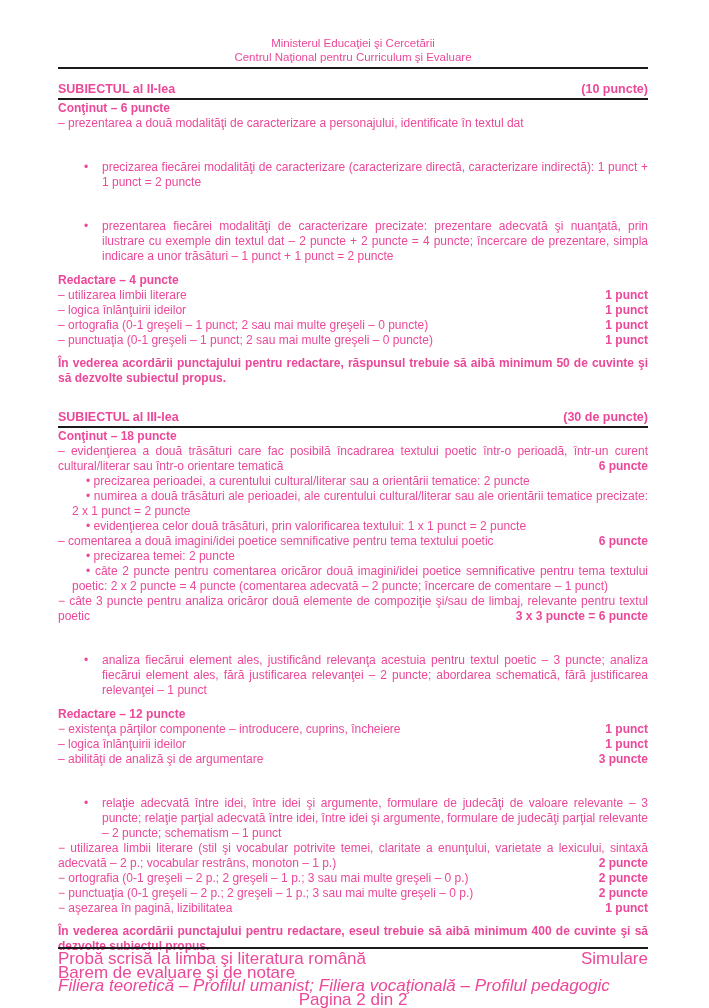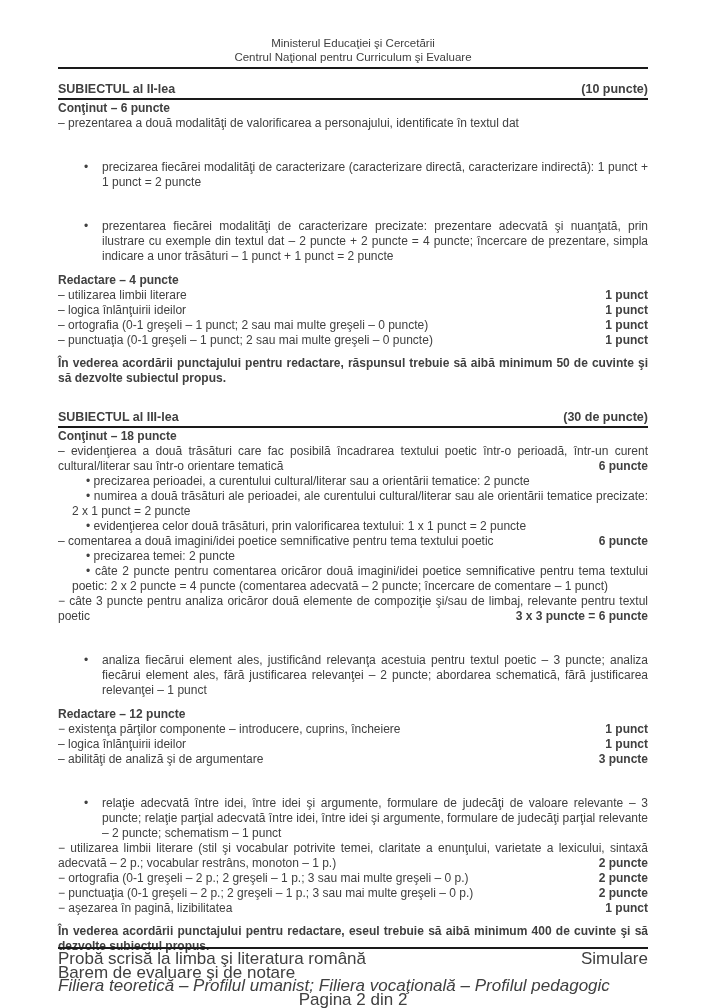--- a/index.html
+++ b/index.html
@@ -1,20 +1,20 @@
 <!DOCTYPE html>
 <html><head>
 <meta charset="utf-8">
 <style>
   html,body { margin:0; padding:0; background:#ffffff; }
   .page {
     position:relative;
     width:709px; height:1008px;
     background:#ffffff;
-    color:#404040;
+    color:#ec4899;
     font-family:"Liberation Sans","DejaVu Sans",sans-serif;
     font-size:12px;
     line-height:15px;
     box-sizing:border-box;
     padding:36px 61px 0 58px;
     overflow:hidden;
   }
   .doc-header { text-align:center; font-size:11.5px; line-height:14px; padding-bottom:3px; border-bottom:2px solid #1a1a1a; }
   .section-title {
     display:flex; justify-content:space-between; align-items:baseline;
@@ -52,21 +52,21 @@
     <div>Ministerul Educaţiei şi Cercetării</div>
     <div>Centrul Naţional pentru Curriculum şi Evaluare</div>
   </div>
 
   <div class="section-title">
     <span>SUBIECTUL al II-lea</span>
     <span>(10 puncte)</span>
   </div>
 
   <div class="h">Conţinut – 6 puncte</div>
-  <div>– prezentarea a două modalităţi de valorificarea a personajului, identificate în textul dat</div>
+  <div>– prezentarea a două modalităţi de caracterizare a personajului, identificate în textul dat</div>
   <div class="li2">precizarea fiecărei modalităţi de caracterizare (caracterizare directă, caracterizare indirectă): 1 punct + 1 punct = 2 puncte</div>
   <div class="li2">prezentarea fiecărei modalităţi de caracterizare precizate: prezentare adecvată şi nuanţată, prin ilustrare cu exemple din textul dat – 2 puncte + 2 puncte = 4 puncte; încercare de prezentare, simpla indicare a unor trăsături – 1 punct + 1 punct = 2 puncte</div>
 
   <div class="gap-s"></div>
 
   <div class="h">Redactare – 4 puncte</div>
   <div class="row">
     <span>– utilizarea limbii literare</span>
     <span class="pts">1 punct</span>
   </div>

